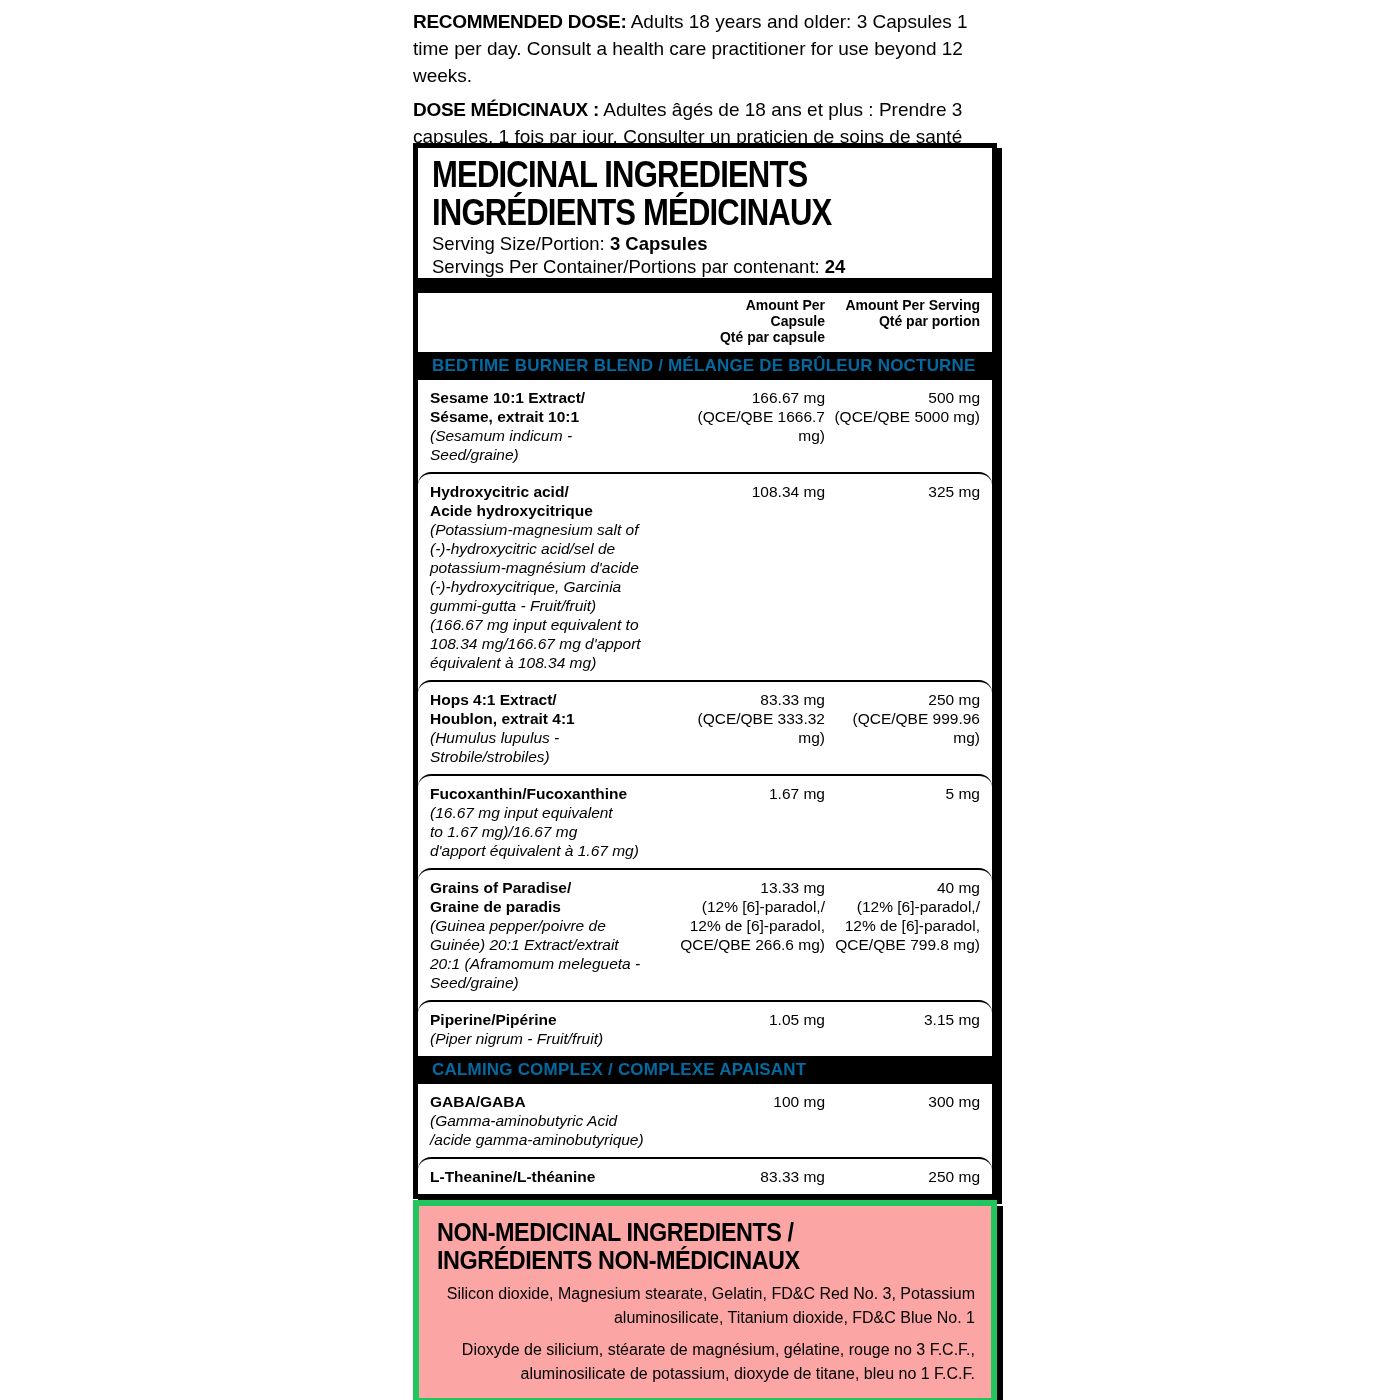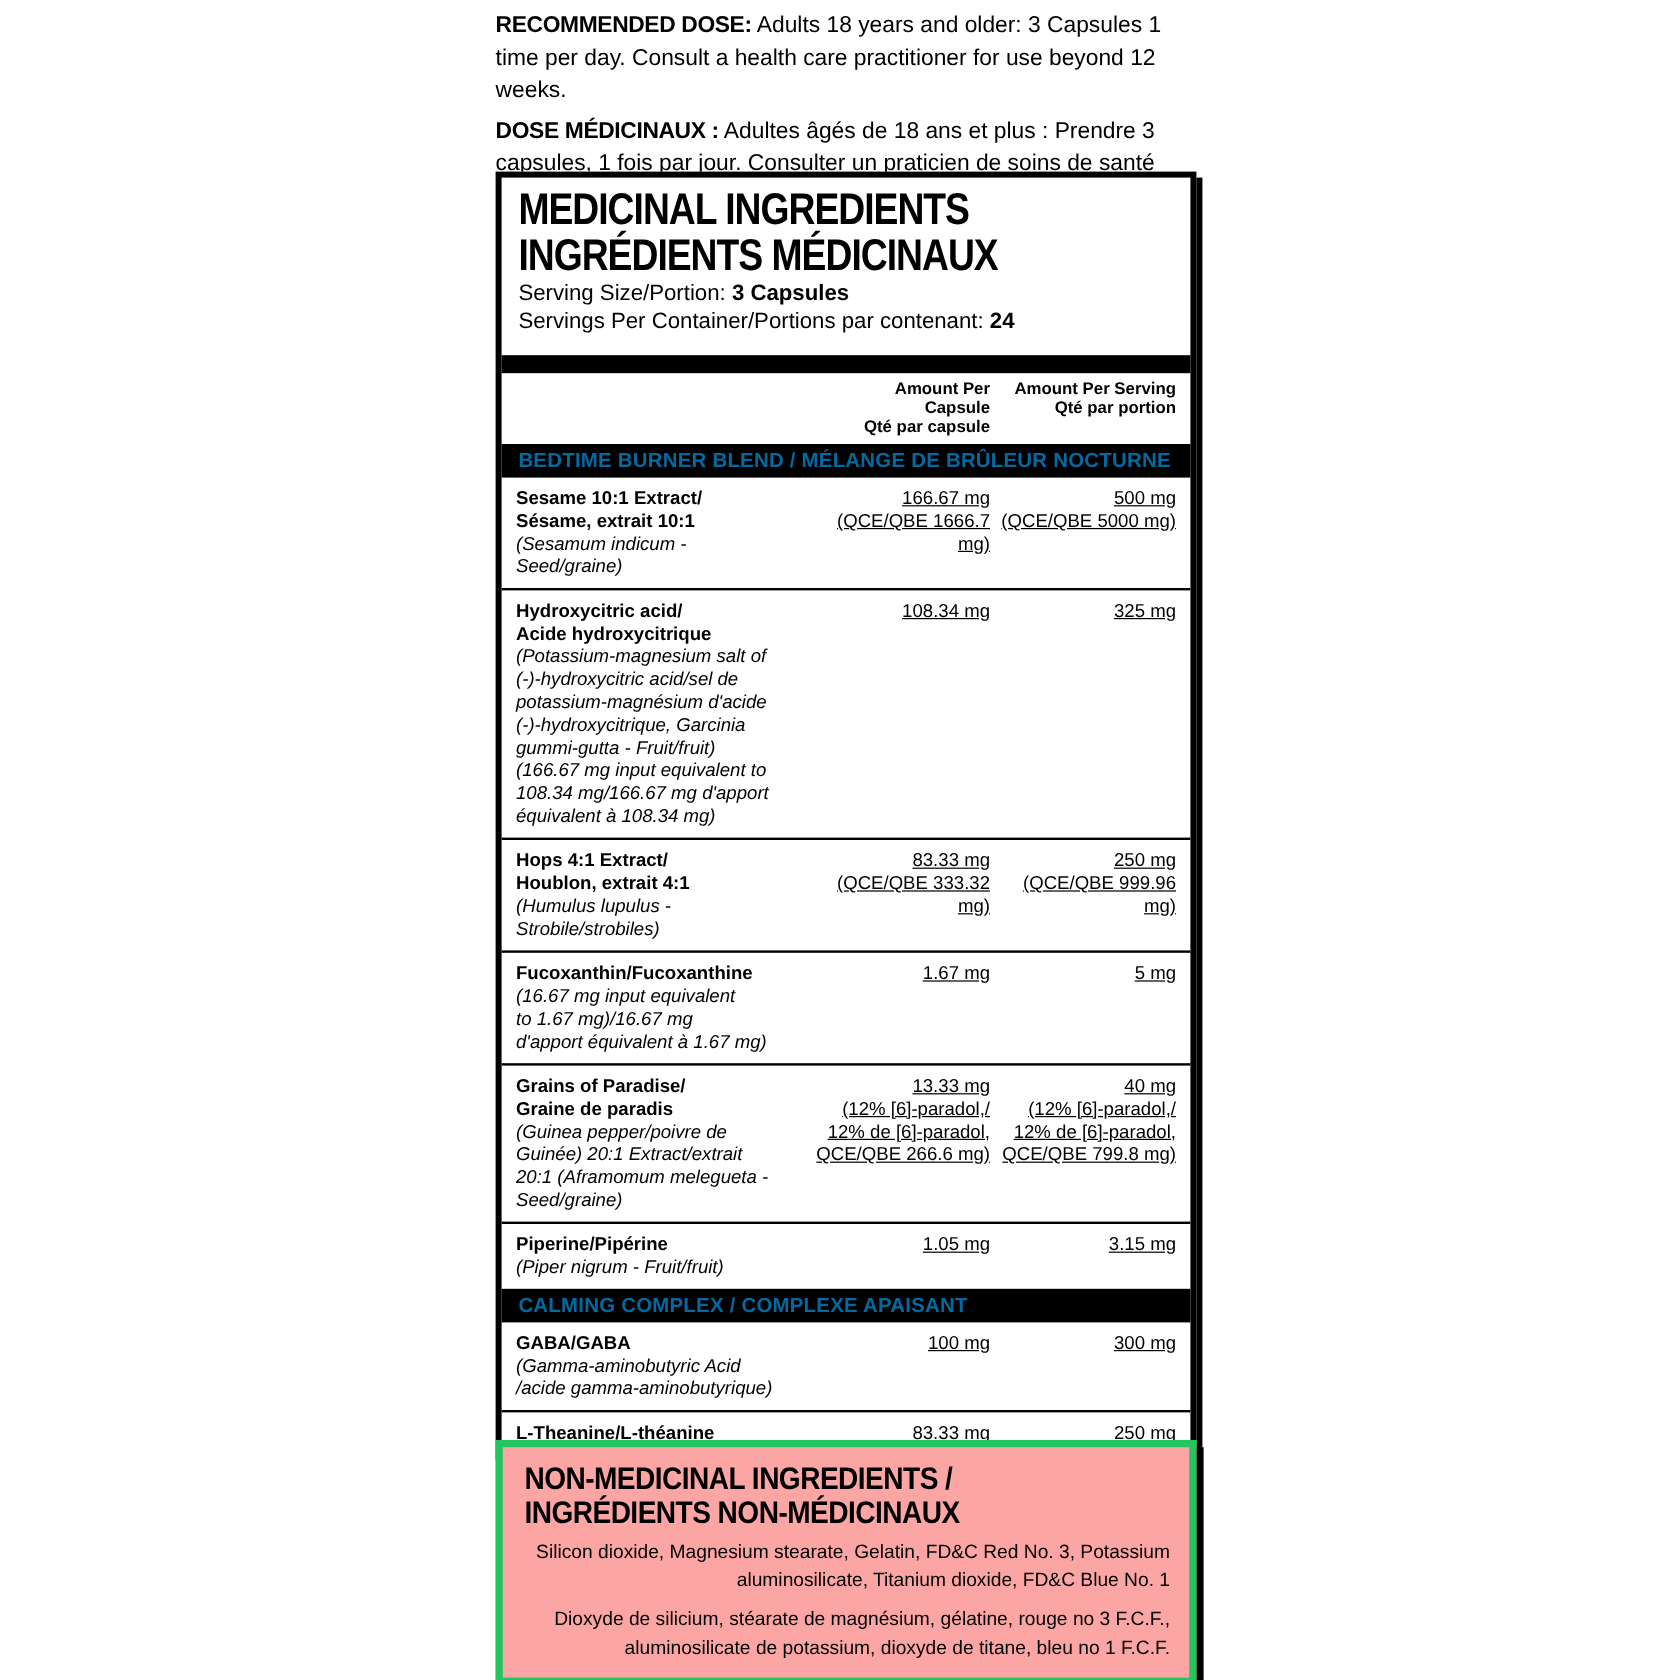--- a/index.html
+++ b/index.html
@@ -32,21 +32,21 @@
   .medicinal-panel {
     position: absolute;
     left: 413px;
     top: 143px;
     width: 584px;
     box-sizing: border-box;
     border: 5px solid #000;
     box-shadow: 5px 5px 0 #000;
     background: #fff;
   }
-  .panel-header { padding: 8px 12px 18px 14px; }
+  .panel-header { padding: 8px 12px 0 14px; }
   .panel-title {
     display: inline-block;
     font-weight: bold;
     font-size: 37px;
     line-height: 38px;
     letter-spacing: -1px;
     white-space: pre-line;
     width: 660px;
     transform: scaleX(0.84);
     transform-origin: 0 0;
@@ -81,25 +81,26 @@
     line-height: 19px;
     padding: 4px 12px 5px 14px;
     letter-spacing: 0.2px;
   }
 
   .row {
     font-size: 15.5px;
     line-height: 19px;
     padding-top: 8px;
     padding-bottom: 8px;
+    border-radius: 13px;
   }
   .row + .row { border-top: 2px solid #000; }
   .row .name-bold { font-weight: bold; white-space: pre-line; }
   .row .name-note { white-space: pre-line; font-style: italic; }
-  .row .amt { text-align: right; white-space: pre-line; text-decoration: underline; }
+  .row .amt { text-align: right; white-space: pre-line; }
 
   
   .nonmed-box {
     position: absolute;
     left: 413px;
     top: 1200px;
     width: 584px;
     box-sizing: border-box;
     border: 6px solid #22c55e;
     box-shadow: 6px 6px 0 #000;

